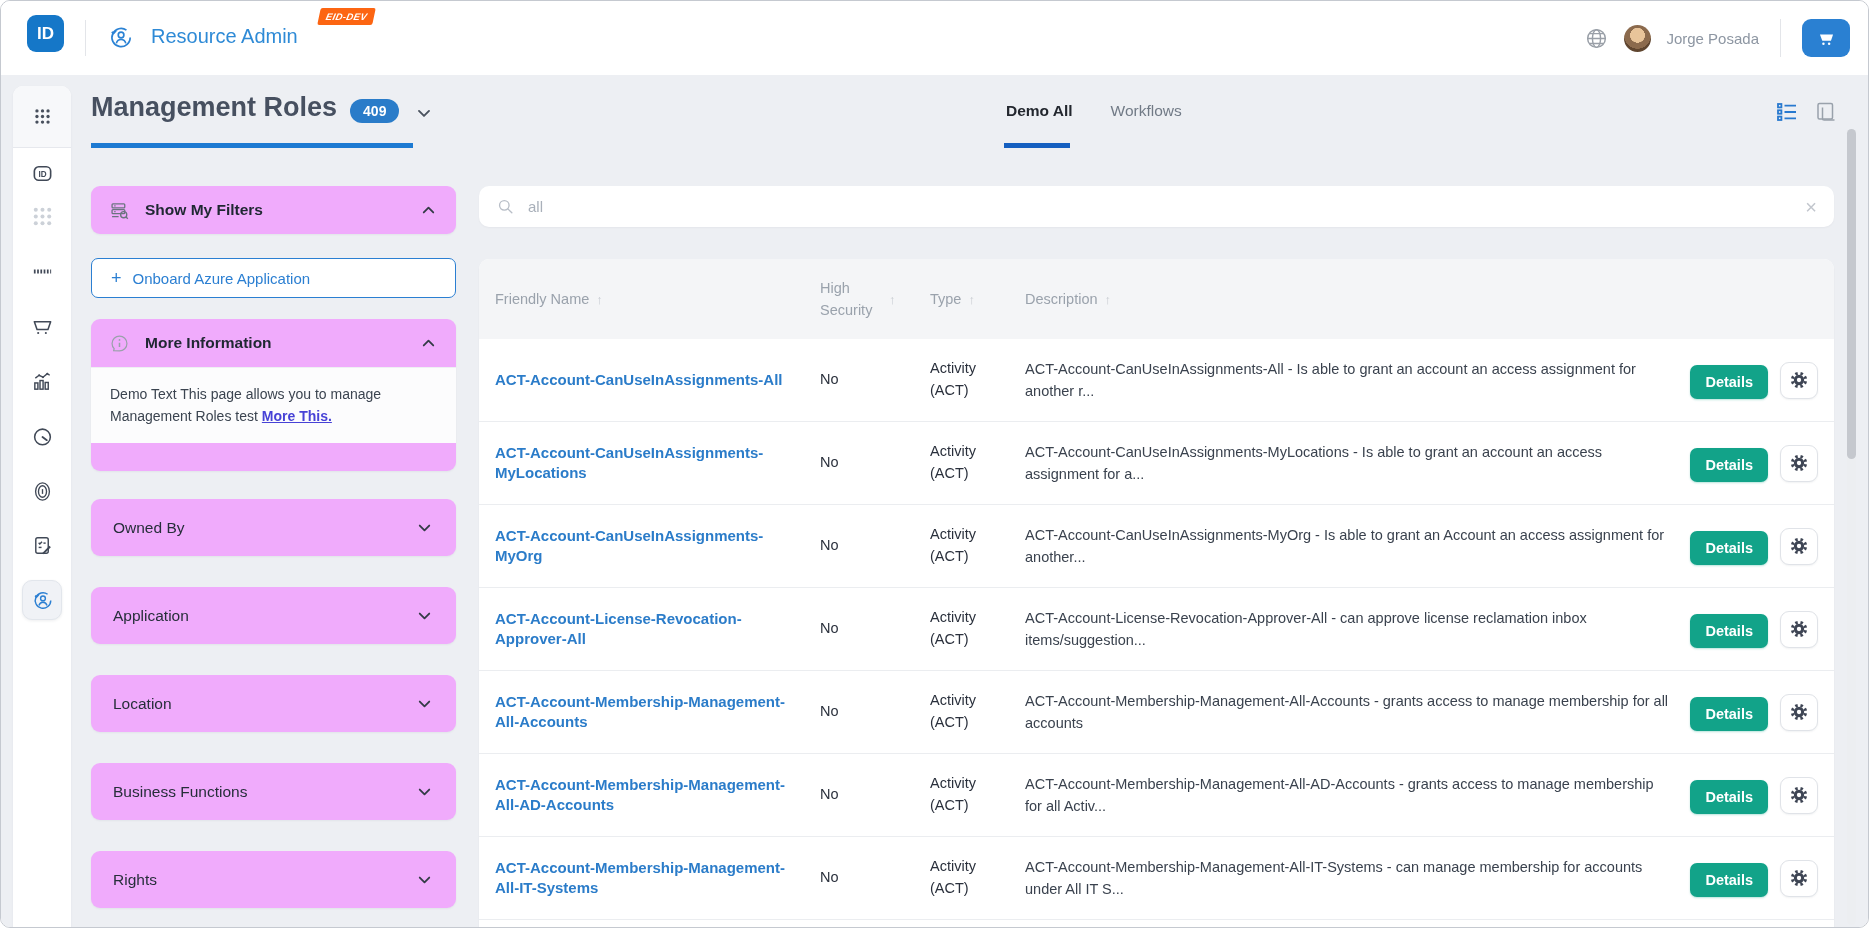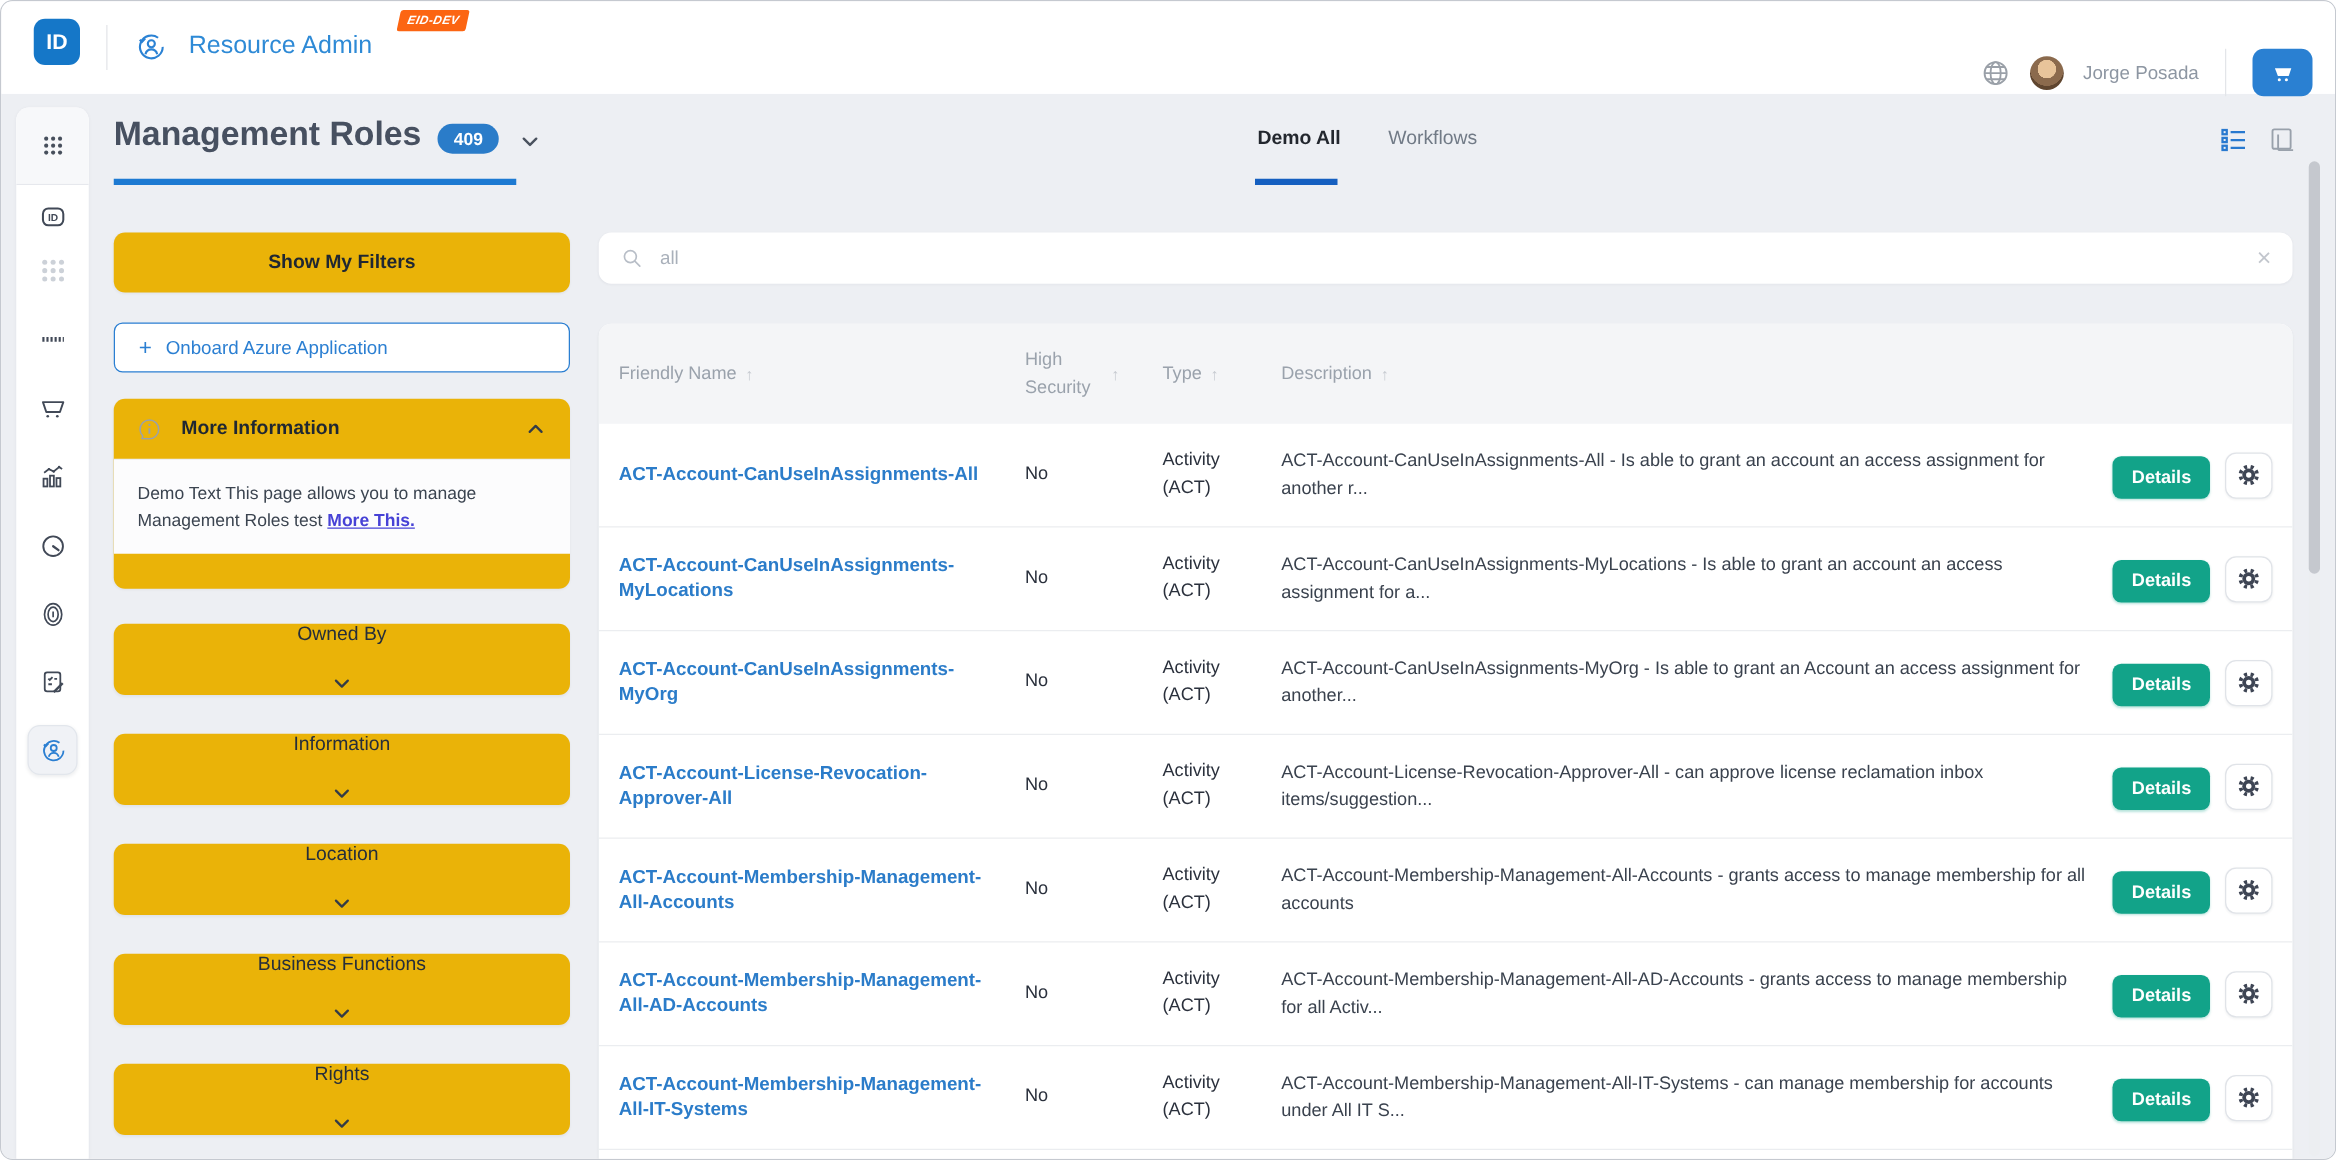--- a/index.html
+++ b/index.html
@@ -9,21 +9,21 @@
 
   
   .topbar{position:absolute;top:0;left:0;right:0;height:74px;background:#fff;z-index:5;}
   .logo{position:absolute;left:26px;top:14px;width:37px;height:37px;background:#1577c8;border-radius:9px;
         color:#fff;font-weight:bold;font-size:17px;display:flex;align-items:center;justify-content:center;}
   .hdr-divider{position:absolute;left:84px;top:19px;width:1px;height:36px;background:#e3e5e9;}
   .app-icon{position:absolute;left:106px;top:23px;width:27px;height:27px;color:#2b82d4;}
   .app-title{position:absolute;left:150px;top:24px;font-size:20px;font-weight:normal;color:#2e8ad6;}
   .env-badge{position:absolute;left:318px;top:7px;background:#fc6512;color:#fff;font-size:9.5px;font-weight:bold;
         font-style:italic;padding:3px 7px;border-radius:2px;transform:skewX(-12deg);letter-spacing:.4px;}
-  .hdr-right{position:absolute;right:18px;top:0;height:74px;display:flex;align-items:center;gap:15px;margin-top:20px;}
+  .hdr-right{position:absolute;right:18px;top:0;height:74px;display:flex;align-items:center;gap:15px;}
   .globe{width:25px;height:25px;color:#9aa0a8;}
   .avatar{width:27px;height:27px;border-radius:50%;
         background:radial-gradient(circle at 50% 38%,#e8c49a 0 34%,#8b6a4d 35% 62%,#5f452f 63% 100%);}
   .user-name{font-size:15px;color:#8d96a2;}
   .hdr-div2{width:1px;height:38px;background:#e3e5e9;margin:0 6px;}
   .cart-btn{width:48px;height:38px;background:#2a80d2;border:none;border-radius:9px;display:flex;
         align-items:center;justify-content:center;color:#fff;cursor:pointer;}
   .cart-btn svg{width:21px;height:21px;}
 
   
@@ -55,21 +55,21 @@
   .side-item svg{width:23px;height:23px;}
   #side-items .side-item:nth-child(1){margin-top:5px;}
   #side-items .side-item:nth-child(2){margin-top:3px;color:#ccd1d8;}
   #side-items .side-item:nth-child(n+3){margin-top:15px;}
   #side-items .side-item:nth-child(8){margin-top:14px;}
   .side-item.active{background:#f0f2f6;border:1px solid #e2e6ec;border-radius:10px;color:#2b7fd2;
         box-shadow:0 1px 3px rgba(25,35,50,.08);}
 
   
   .filters{position:absolute;left:90px;top:0;width:365px;}
-  .card{background:#eab308;border-radius:9px;box-shadow:0 1px 2px rgba(25,35,50,.05);flex-direction:column;}
+  .card{background:#f0abfc;border-radius:9px;box-shadow:0 1px 2px rgba(25,35,50,.05);}
   .show-filters{position:absolute;top:111px;left:0;right:0;height:48px;display:flex;align-items:center;
         gap:15px;padding:0 18px;}
   .show-filters .f-icon{width:21px;height:21px;color:#6b7480;}
   .show-filters .lbl{flex:1;font-size:15.5px;font-weight:bold;color:#1f2732;}
   .chev{width:19px;height:19px;color:#333b46;}
   .chev.up{transform:rotate(180deg);}
   .onboard-btn{position:absolute;top:183px;left:0;right:0;height:40px;background:#fff;border:1.5px solid #2b7fd2;
         border-radius:7px;color:#2b7fd2;display:flex;align-items:center;gap:11px;padding:0 19px;
         font-size:15px;cursor:pointer;}
   .onboard-plus{font-size:18px;line-height:1;}
@@ -383,21 +383,21 @@
       </div>
       <div id="filter-sections">
   <div class="card f-section">
     <span class="lbl">Owned By</span>
     <svg class="chev" viewBox="0 0 24 24">
               <use href="#i-chev"></use>
             </svg>
   </div>
 
   <div class="card f-section">
-    <span class="lbl">Information</span>
+    <span class="lbl">Application</span>
     <svg class="chev" viewBox="0 0 24 24">
               <use href="#i-chev"></use>
             </svg>
   </div>
 
   <div class="card f-section">
     <span class="lbl">Location</span>
     <svg class="chev" viewBox="0 0 24 24">
               <use href="#i-chev"></use>
             </svg>

